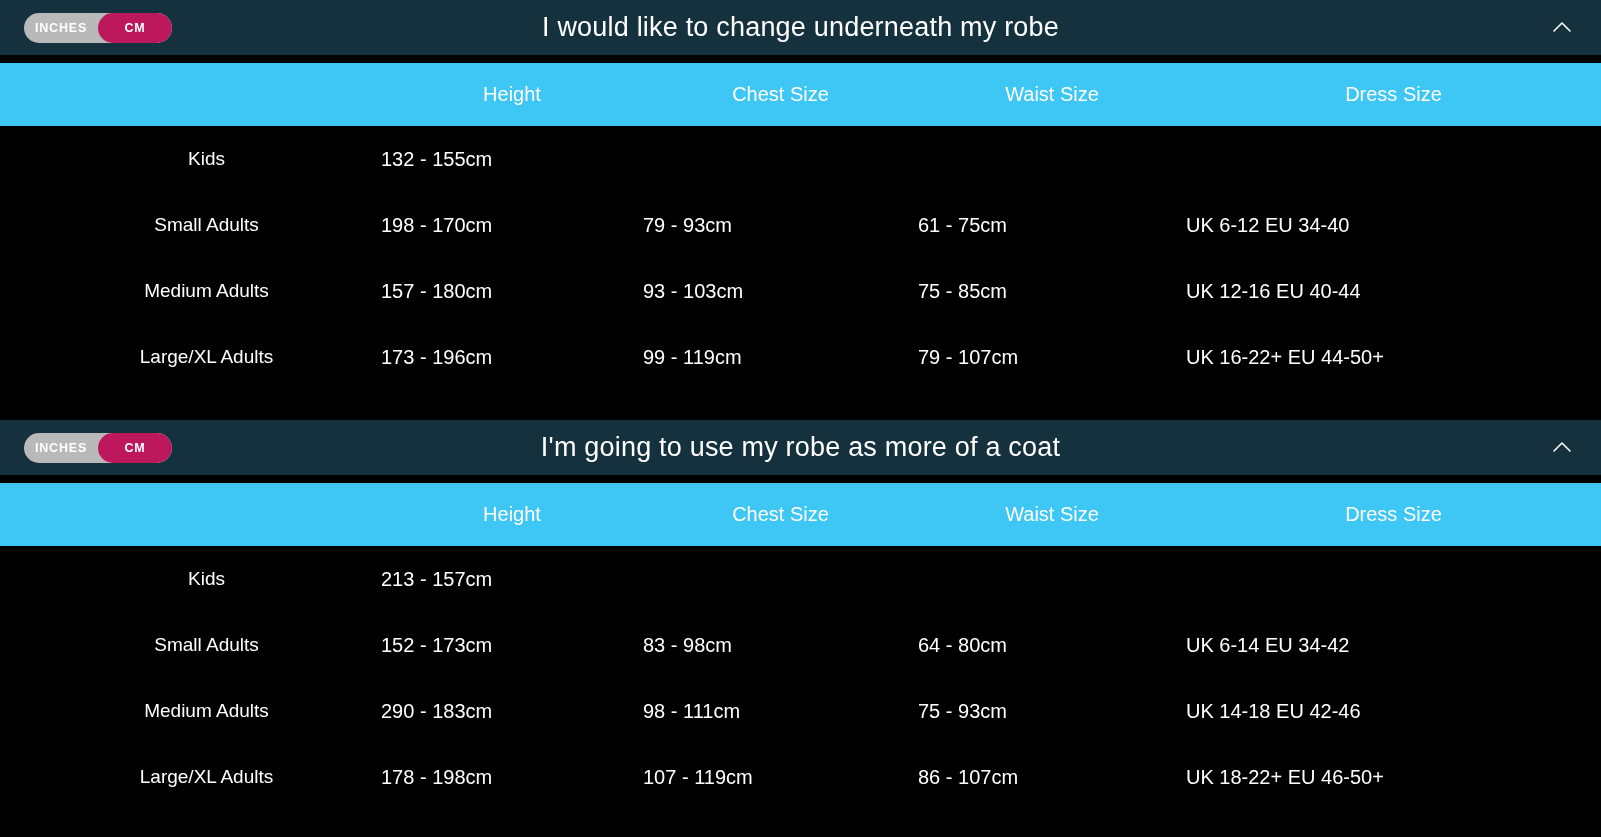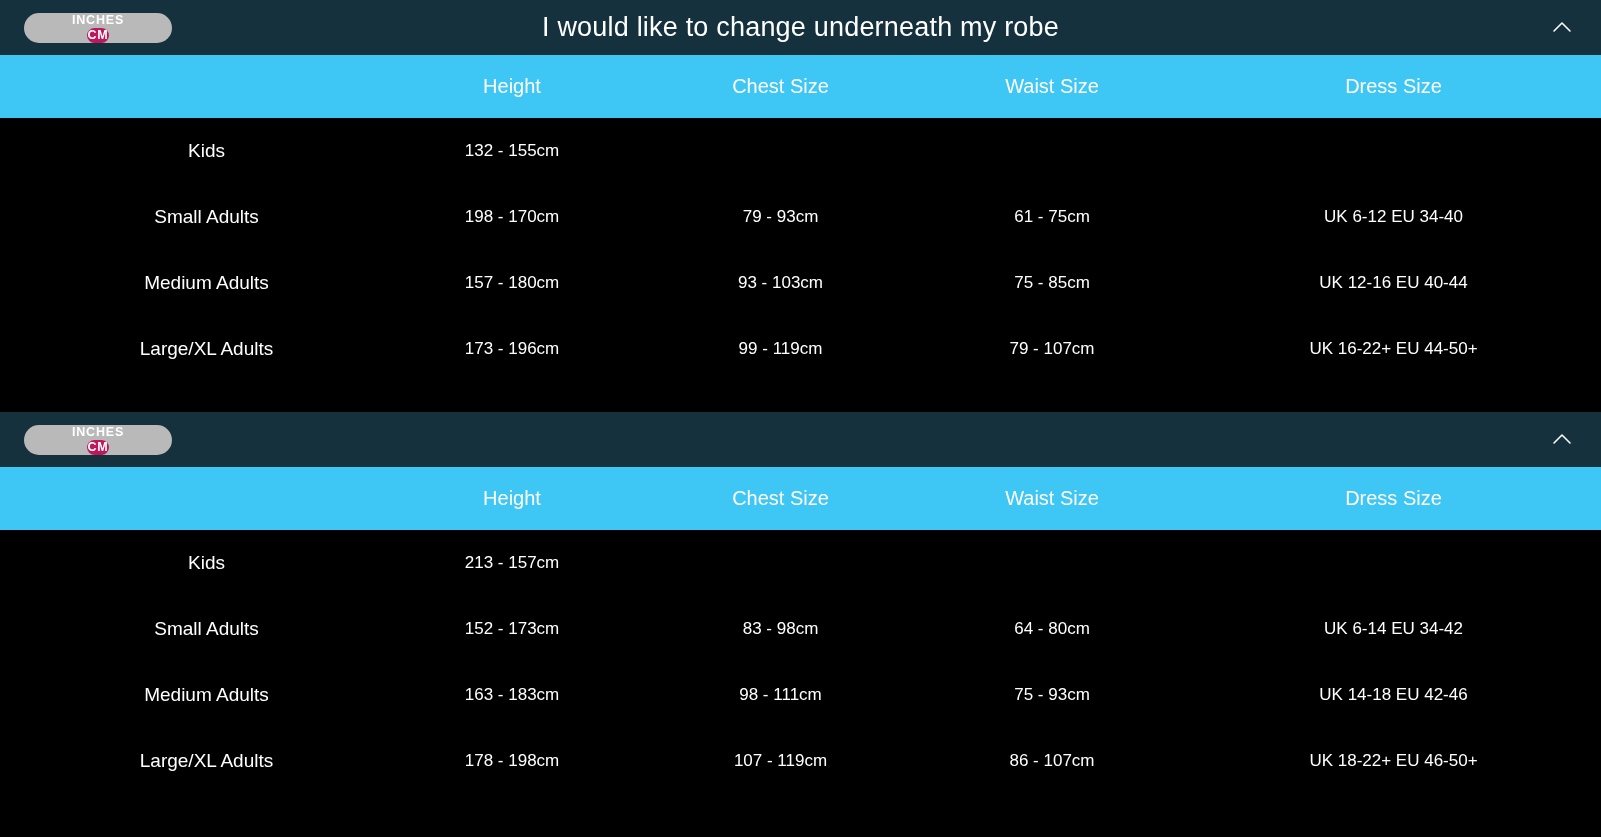--- a/index.html
+++ b/index.html
@@ -48,21 +48,20 @@
     width: 148px;
     height: 30px;
     border-radius: 15px;
     background: #b9b9b9;
     display: flex;
     align-items: center;
     padding: 0;
     box-sizing: border-box;
     cursor: pointer;
     overflow: hidden;
-    flex-direction: column;
   }
   .unit-opt {
     flex: 1 1 50%;
     height: 100%;
     display: flex;
     align-items: center;
     justify-content: center;
     font-size: 12.5px;
     font-weight: 700;
     letter-spacing: 0.8px;
@@ -89,40 +88,40 @@
     cursor: pointer;
   }
   .chevron svg { display: block; }
 
   
   table.size-table {
     width: 100%;
     border-collapse: collapse;
     table-layout: fixed;
     background: #000000;
+    margin-top: 8px;
   }
   table.size-table thead th {
     background: #3ec6f5;
     color: #ffffff;
     font-size: 20px;
     font-weight: 400;
     height: 63px;
     text-align: center;
     vertical-align: middle;
     border: none;
     padding: 0;
   }
   table.size-table thead th.col-label {
     background: #3ec6f5;
   }
   table.size-table tbody td {
-    font-size: 17px;
+    font-size: 20px;
     font-weight: 400;
     color: #ffffff;
-    text-align: center;
     vertical-align: middle;
     padding: 0;
     border: none;
   }
   table.size-table tbody td.row-label {
     font-size: 19px;
     text-align: center;
     padding-left: 32px;
   }
   .col-w-label { width: 381px; }
@@ -193,20 +192,21 @@
     </tbody>
   </table>
 
   <div class="gap"></div>
 
   <div class="section-header">
     <div class="unit-toggle">
       <div class="unit-opt">INCHES</div>
       <div class="unit-opt active">CM</div>
     </div>
+    <div class="section-title">I'm going to use my robe as more of a coat</div>
     <div class="chevron">
       <svg width="26" height="26" viewBox="0 0 26 26" aria-hidden="true">
         <polyline points="5,16 13,8 21,16" fill="none" stroke="#ffffff" stroke-width="1.6" stroke-linecap="round" stroke-linejoin="round"></polyline>
       </svg>
     </div>
   </div>
 
   <table class="size-table">
     <thead>
       <tr>
@@ -227,21 +227,21 @@
       </tr>
       <tr style="height:66px;">
         <td class="row-label">Small Adults</td>
         <td>152 - 173cm</td>
         <td>83 - 98cm</td>
         <td>64 - 80cm</td>
         <td>UK 6-14 EU 34-42</td>
       </tr>
       <tr style="height:66px;">
         <td class="row-label">Medium Adults</td>
-        <td>163 - 183cm</td>
+        <td>290 - 183cm</td>
         <td>98 - 111cm</td>
         <td>75 - 93cm</td>
         <td>UK 14-18 EU 42-46</td>
       </tr>
       <tr style="height:66px;">
         <td class="row-label">Large/XL Adults</td>
         <td>178 - 198cm</td>
         <td>107 - 119cm</td>
         <td>86 - 107cm</td>
         <td>UK 18-22+ EU 46-50+</td>

